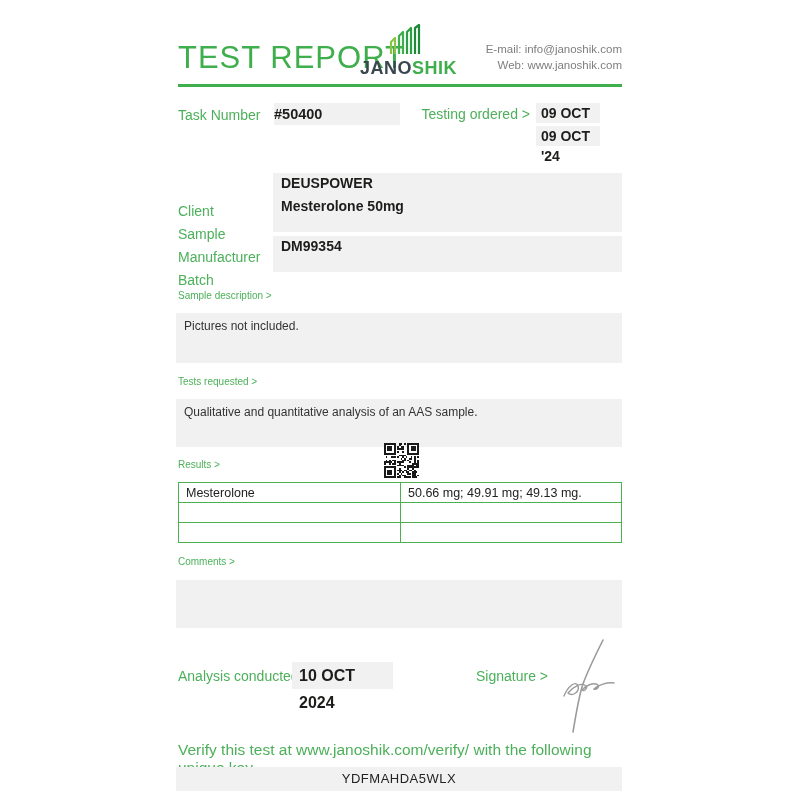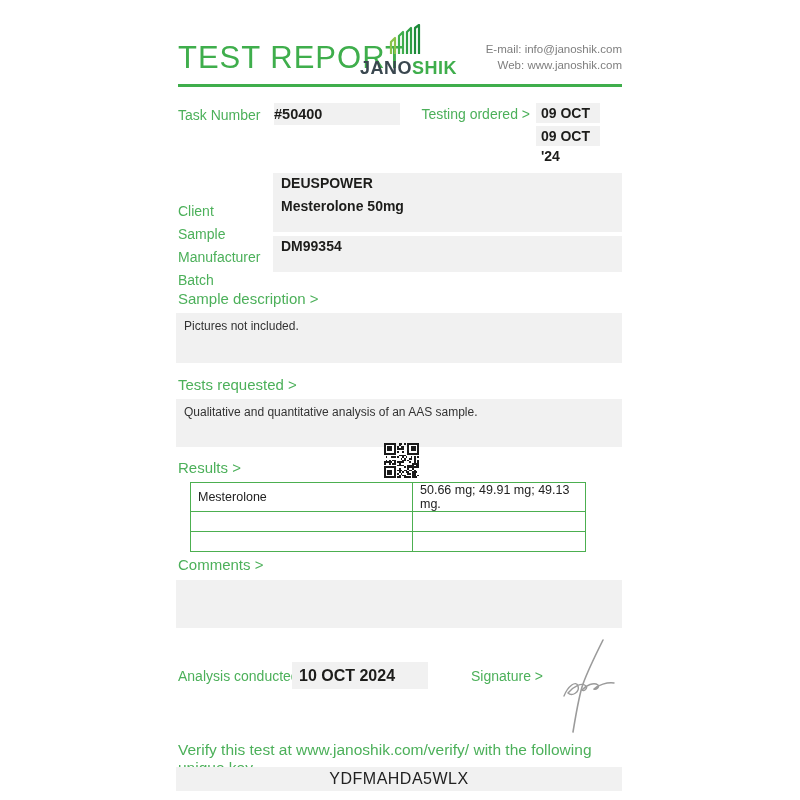--- a/index.html
+++ b/index.html
@@ -39,43 +39,43 @@
             color:var(--dark);line-height:20px;padding-left:5px;}
   .date-box-1{left:536px;top:103px;}
   .date-box-2{left:536px;top:126px;}
 
   
   .info-label{left:178px;width:94px;margin-top:27px;}
   .info-box{left:273px;width:349px;height:36px;background:var(--box_gray);font-size:14px;font-weight:700;
             color:var(--dark);line-height:20px;padding-left:8px;}
 
   
-  .sec-head{left:178px;color:var(--green);font-size:15px;}
+  .sec-head{left:178px;color:var(--green);font-size:10px;}
   .gray-box{left:176px;width:446px;background:var(--box_gray);font-size:12px;color:#333;padding:6px 8px;}
   .desc-box{top:313px;height:50px;}
   .tests-box{top:399px;height:48px;}
   .comments-box{top:580px;height:48px;}
 
   
   .qr{left:384px;top:443px;width:35px;height:35px;}
-  .results-table{left:190px;top:482px;width:396px;border-collapse:collapse;border-radius:7px;}
+  .results-table{left:178px;top:482px;width:444px;border-collapse:collapse;border-radius:7px;}
   .results-table td{border:1px solid var(--border_green);height:20px;font-size:12.5px;color:#222;
                     padding:0 0 0 7px;vertical-align:middle;}
   .results-table td.c1{width:222px;}
 
   
   .analysis-label{left:178px;top:668px;}
-  .analysis-box{left:292px;top:662px;width:136px;height:27px;background:var(--box_gray);
+  .analysis-box{left:292px;top:662px;width:101px;height:27px;background:var(--box_gray);
                 font-size:16px;font-weight:700;color:var(--dark);line-height:27px;padding-left:7px;}
-  .sig-label{left:456px;top:668px;width:102px;text-align:center;}
+  .sig-label{left:476px;top:668px;width:102px;text-align:left;}
   .signature{left:550px;top:636px;}
 
   .verify-line{left:178px;top:741px;width:446px;color:var(--green);font-size:15.5px;}
   .key-box{left:176px;top:767px;width:446px;height:24px;background:var(--box_gray);text-align:center;
-           font-size:16px;letter-spacing:.5px;color:#222;line-height:24px;}
+           font-size:13px;letter-spacing:.5px;color:#222;line-height:24px;}
 </style>
 </head>
 <body>
 
 <div id="page">
 
   <div class="abs report-title">TEST REPORT</div>
 
   <div class="abs logo-wrap">
     <svg class="logo-icon" width="44" height="32" viewBox="0 0 44 32">

